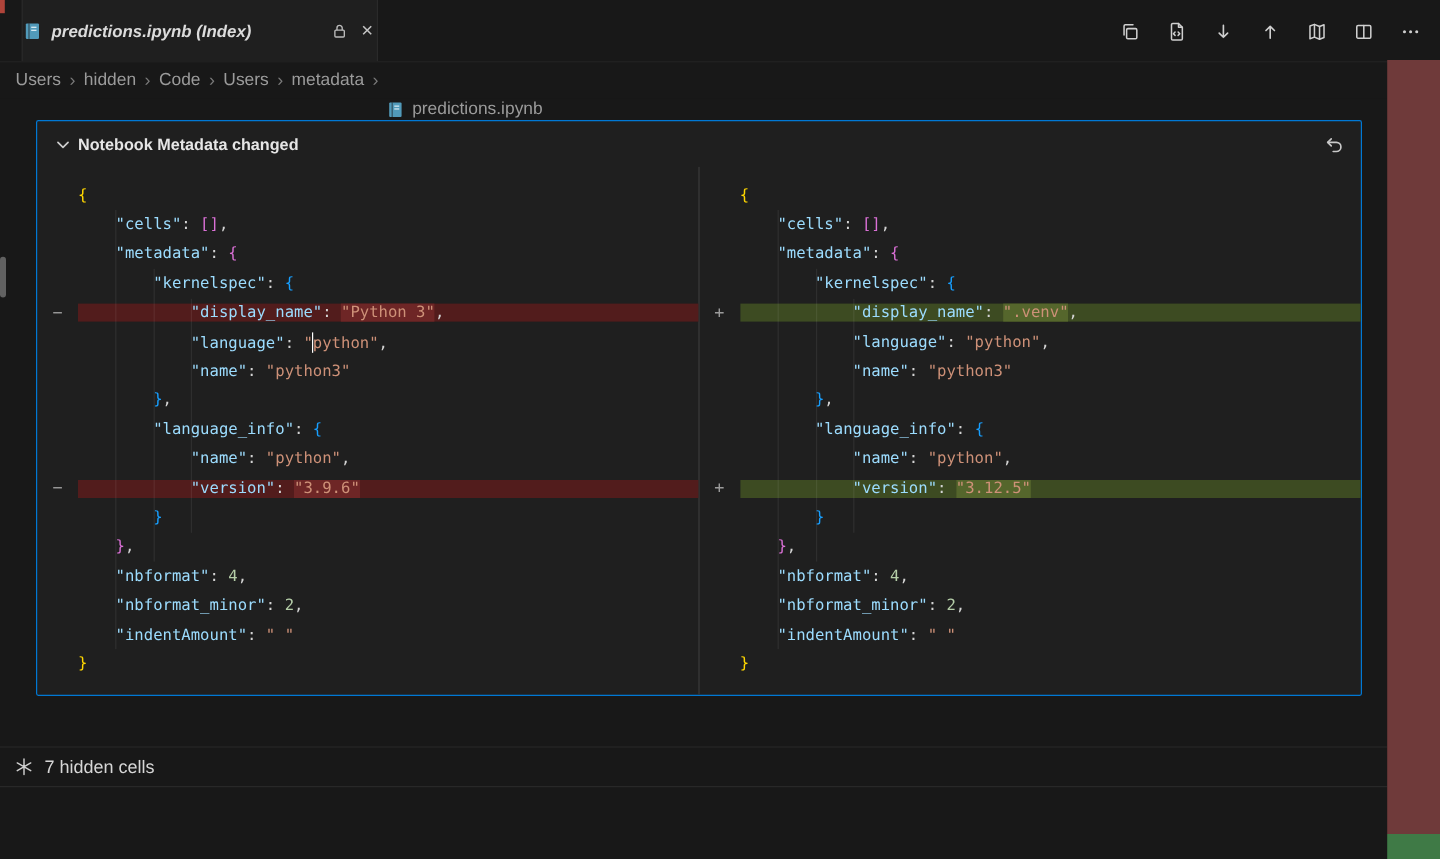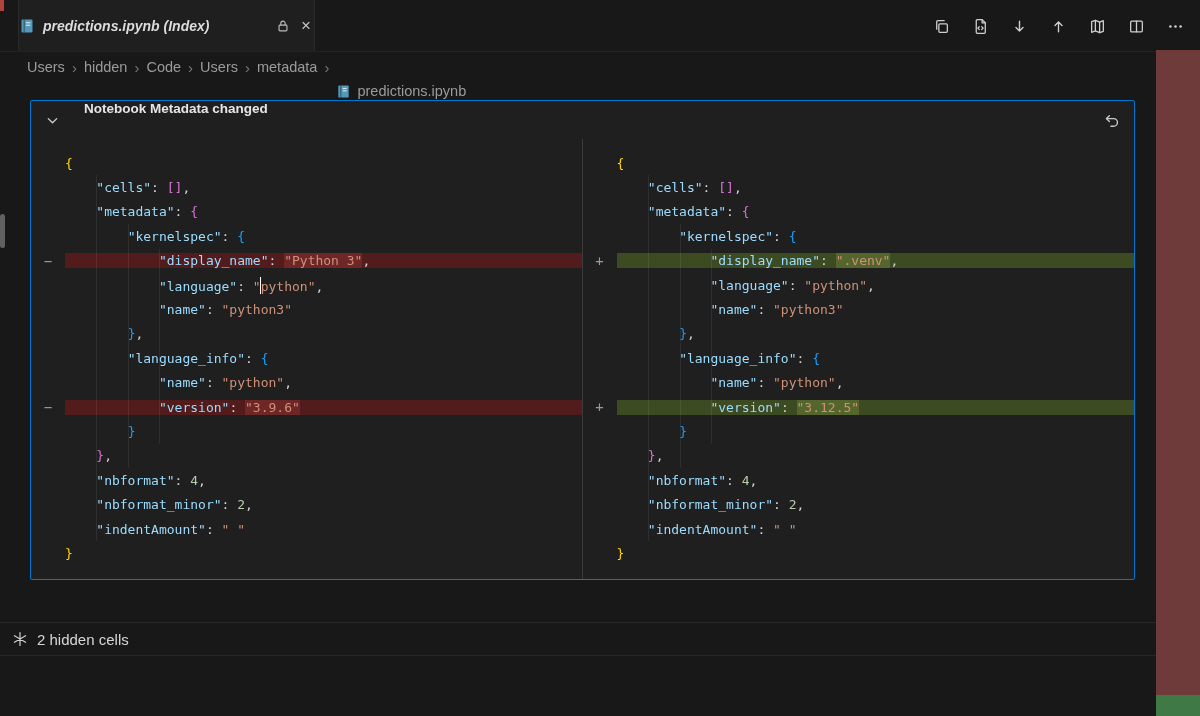--- a/index.html
+++ b/index.html
@@ -27,32 +27,32 @@
 
   .toolbar {
     position:absolute; right:14px; top:0; height:52px;
     display:flex; align-items:center; gap:17px;
   }
   .tb-btn { display:flex; align-items:center; justify-content:center; width:22px; height:22px; border-radius:4px; cursor:pointer; }
 
   
   .breadcrumbs {
     height:30px; display:flex; align-items:center; gap:7px;
-    padding-left:27px; font-size:14.5px; color:#9b9b9b; background:#181818;
+    padding-left:13px; font-size:14.5px; color:#9b9b9b; background:#181818;
   }
   .crumb { white-space:nowrap; cursor:pointer; }
   .crumb-sep { color:#7a7a7a; font-size:15px; }
   .crumb-file { display:flex; align-items:center; gap:6px; cursor:pointer;margin-top:48px; }
 
   
   .diff-cell {
     position:absolute; left:30px; top:100px; width:1105px; height:480px;
     background:#1f1f1f; border:1px solid #0078d4; border-radius:2px;
   }
-  .cell-header { height:38px; display:flex; gap:24px; padding:0 14px; }
+  .cell-header { height:38px; display:flex; align-items:center; gap:5px; padding:0 14px; }
   .cell-title { font-weight:bold; font-size:13.5px; color:#e6e6e6; }
   .undo-btn { margin-left:auto; display:flex; align-items:center; cursor:pointer; }
   .chev { display:flex; align-items:center; cursor:pointer; }
 
   .diff-body {
     position:absolute; top:38px; left:0; right:0; bottom:0;
     display:flex; overflow:hidden;
     font-family:"DejaVu Sans Mono",monospace; font-size:13px;
   }
   .pane { width:50%; position:relative; padding-top:12px; }
@@ -274,21 +274,21 @@
       </div>
   </div>
 </div>
 
 <div class="hidden-cells">
   <span>
     <svg width="16" height="16" viewBox="0 0 16 16" fill="none" stroke="#d0d0d0" stroke-width="1.2" stroke-linecap="round">
         <path d="M8 1.5v13M2.4 4.75l11.2 6.5M13.6 4.75l-11.2 6.5"></path>
       </svg>
   </span>
-  <span>2 hidden cells</span>
+  <span>7 hidden cells</span>
 </div>
 
 <div class="overview">
   <div class="ov-seg ov-red"></div>
   <div class="ov-seg ov-green"></div>
 </div>
 
 <div class="edge-mark"></div>
 <div class="edge-thumb"></div>
 

